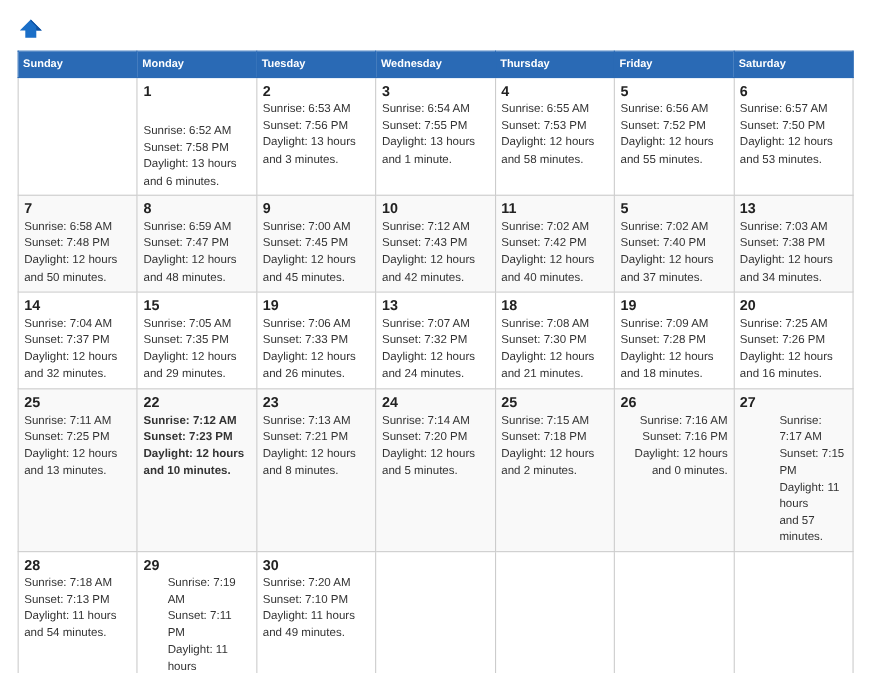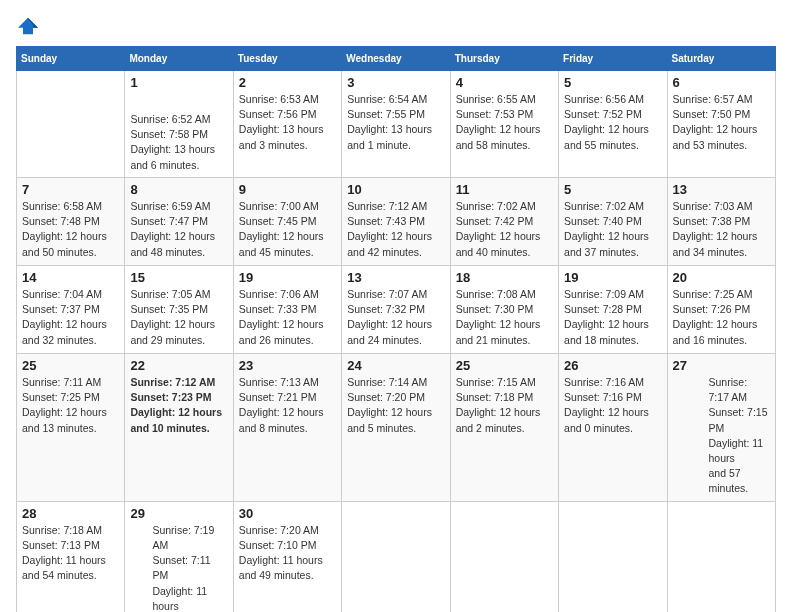--- a/index.html
+++ b/index.html
@@ -305,21 +305,21 @@
         </td>
         <td>
           <span class="day-number">25</span>
           <div class="day-info" style="white-space: pre-line;">Sunrise: 7:15 AM
 Sunset: 7:18 PM
 Daylight: 12 hours
 and 2 minutes.</div>
         </td>
         <td>
           <span class="day-number">26</span>
-          <div class="day-info" style="white-space: pre-line;">Sunrise: 7:16 AM
+          <div class="day-info" style="white-space: pre-line; text-align: right;">Sunrise: 7:16 AM
 Sunset: 7:16 PM
 Daylight: 12 hours
 and 0 minutes.</div>
         </td>
         <td>
           <span class="day-number">27</span>
           <div class="day-info" style="white-space: pre-line; margin-left: 36px;">Sunrise: 7:17 AM
 Sunset: 7:15 PM
 Daylight: 11 hours
 and 57 minutes.</div>

